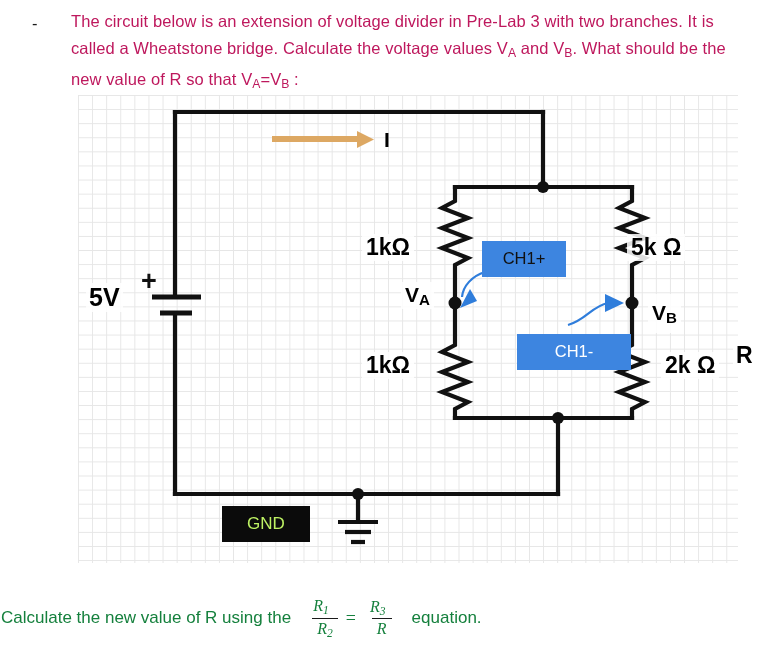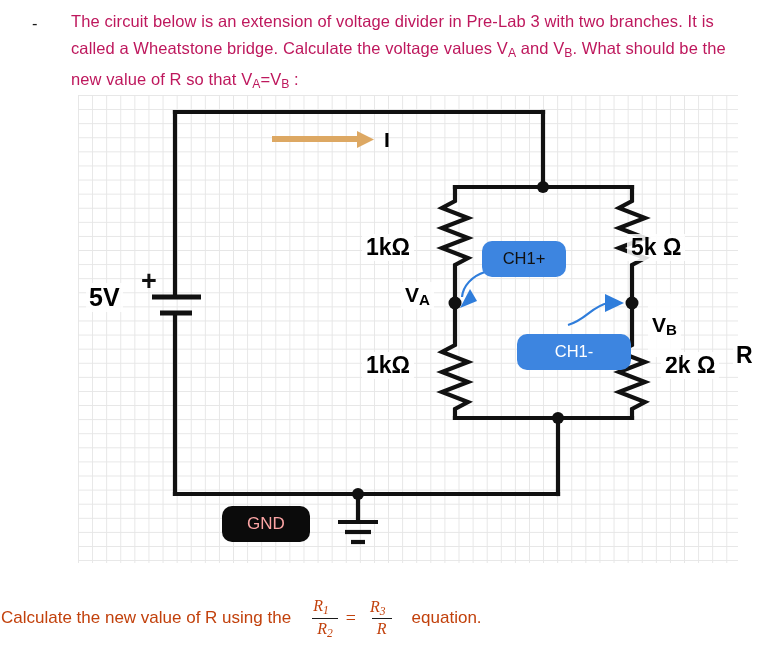--- a/index.html
+++ b/index.html
@@ -82,58 +82,57 @@
     line-height: 1;
   }
   #label-5v      { left: 86px;  top: 283px; font-size: 25px; padding: 2px 3px; }
   #label-i       { left: 380px; top: 128px; font-size: 21px; padding: 1px 4px; background: none; }
   #label-r1      { left: 362px; top: 234px; font-size: 23px; padding: 2px 4px; }
   #label-r2      { left: 362px; top: 352px; font-size: 23px; padding: 2px 4px; }
   #label-r3      { left: 627px; top: 234px; font-size: 23px; padding: 2px 4px; text-align: center; }
   #label-r4      { left: 661px; top: 352px; font-size: 23px; padding: 2px 4px; }
   #label-rvar    { left: 733px; top: 342px; font-size: 23px; padding: 2px 3px; }
   #label-va      { left: 401px; top: 282px; font-size: 21px; padding: 2px 4px; }
-  #label-vb      { left: 648px; top: 294px; font-size: 21px; padding: 20px 4px; }
+  #label-vb      { left: 648px; top: 294px; font-size: 21px; padding: 8px 4px; }
   .clabel .sub   { font-size: 0.72em; vertical-align: -0.2em; font-weight: bold; }
 
   
   .callout {
     position: absolute;
     font-family: "Liberation Sans", sans-serif;
     font-size: 16.5px;
     text-align: center;
     line-height: 1;
     padding: 9px 0 10px 0;
-    border-radius: 10px;
   }
   #callout-ch1p {
     left: 482px; top: 241px; width: 84px;
     background: #3d85e0; color: #111111;
   }
   #callout-ch1n {
     left: 517px; top: 334px; width: 114px;
     background: #3d85e0; color: #ffffff;
   }
   #callout-gnd {
     left: 222px; top: 506px; width: 88px;
-    background: #0b0b0b; color: #fca5a5;
+    background: #0b0b0b; color: #bef264;
     font-size: 17px;
   }
 
   
   #equation-line {
     position: absolute;
     left: 0;
     top: 588px;
     width: 760px;
     height: 60px;
     display: flex;
     align-items: center;
     font-size: 17px;
-    color: #c2410c;
+    color: #15803d;
   }
   #eq-lead  { margin-left: 1px; }
   #eq-trail { margin-left: 19px; }
   .frac {
     display: inline-flex;
     flex-direction: column;
     align-items: center;
     font-family: "Liberation Serif", serif;
     font-style: italic;
     font-size: 16px;

